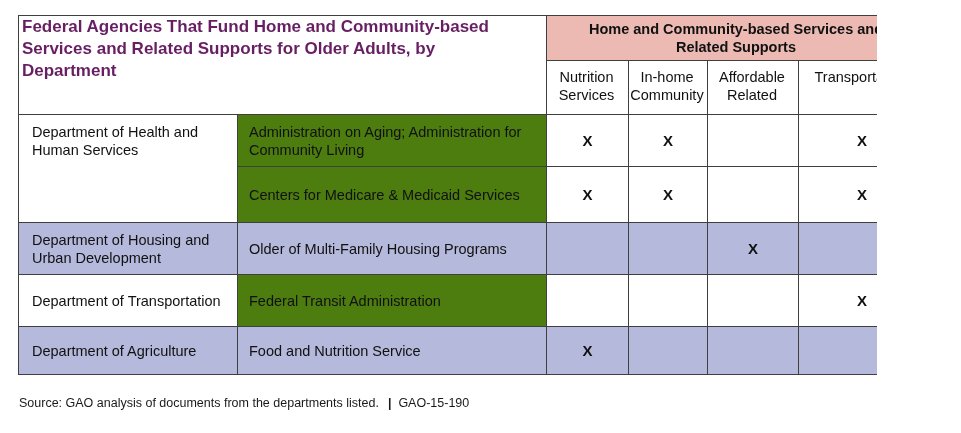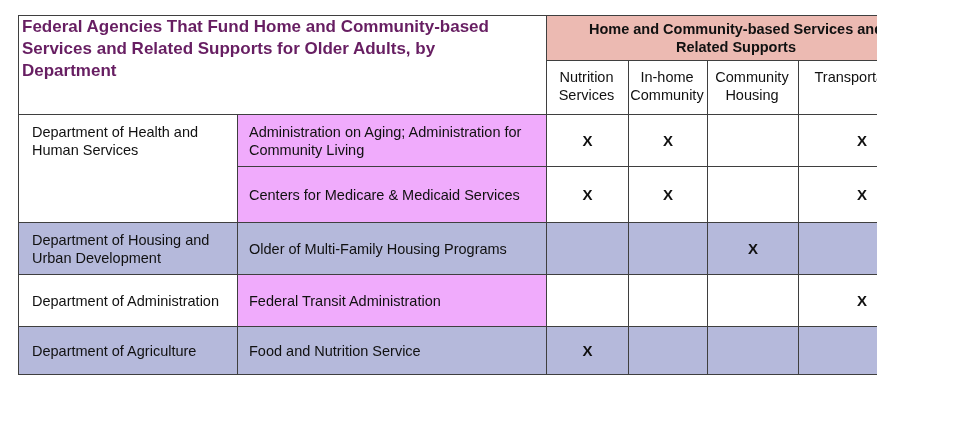--- a/index.html
+++ b/index.html
@@ -64,21 +64,21 @@
     background: #ffffff;
   }
   td.dept.top {
     vertical-align: top;
     padding-top: 8px;
   }
   td.agency {
     vertical-align: middle;
     padding: 4px 6px 4px 11px;
     line-height: 18px;
-    background: #f0abfc;
+    background: #4d7c0f;
   }
   td.mark {
     text-align: center;
     vertical-align: middle;
     font-weight: bold;
     font-size: 15px;
     background: #ffffff;
   }
   tr.hl td.dept, tr.hl td.agency, tr.hl td.mark {
     background: var(--row-highlight-bg, #b5b9db);
@@ -121,21 +121,21 @@
           <tr class="rowA">
         <td class="title-cell" colspan="2" rowspan="2">
           <div class="figure-title">Federal Agencies That Fund Home and Community-based Services and Related Supports for Older Adults, by Department</div>
         </td>
         <td class="group-header" colspan="4">Home and Community-based Services and Related Supports</td>
       </tr>
 
       <tr class="rowB">
         <td class="colhead">Nutrition Services</td>
         <td class="colhead">In-home Community</td>
-        <td class="colhead">Community Housing</td>
+        <td class="colhead">Affordable Related</td>
         <td class="colhead">Transportation</td>
       </tr>
 
       <tr class="r1">
         <td class="dept top" rowspan="2">Department of Health and Human Services</td>
         <td class="agency">Administration on Aging; Administration for Community Living</td>
         <td class="mark">X</td>
         <td class="mark">X</td>
         <td class="mark"></td>
         <td class="mark">X</td>
@@ -152,34 +152,35 @@
       <tr class="r3 hl">
         <td class="dept">Department of Housing and Urban Development</td>
         <td class="agency">Older of Multi-Family Housing Programs</td>
         <td class="mark"></td>
         <td class="mark"></td>
         <td class="mark">X</td>
         <td class="mark"></td>
       </tr>
 
       <tr class="r4">
-        <td class="dept">Department of Administration</td>
+        <td class="dept">Department of Transportation</td>
         <td class="agency">Federal Transit Administration</td>
         <td class="mark"></td>
         <td class="mark"></td>
         <td class="mark"></td>
         <td class="mark">X</td>
       </tr>
 
       <tr class="r5 hl">
         <td class="dept">Department of Agriculture</td>
         <td class="agency">Food and Nutrition Service</td>
         <td class="mark">X</td>
         <td class="mark"></td>
         <td class="mark"></td>
         <td class="mark"></td>
       </tr>
     </tbody>
       </table>
 
+    <div class="source-note"><span>Source: GAO analysis of documents from the departments listed.</span><span class="source-sep">|</span><span>GAO-15-190</span></div>
 
   </div>
 </div>
 
 </body></html>

